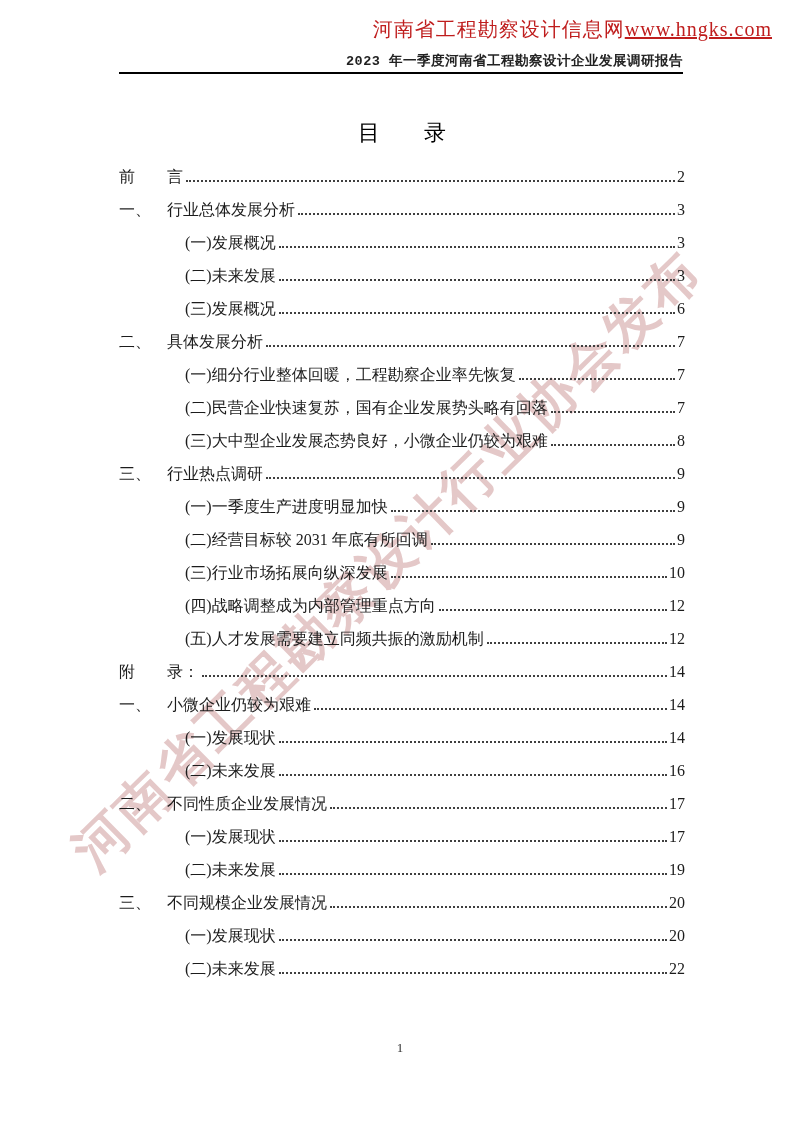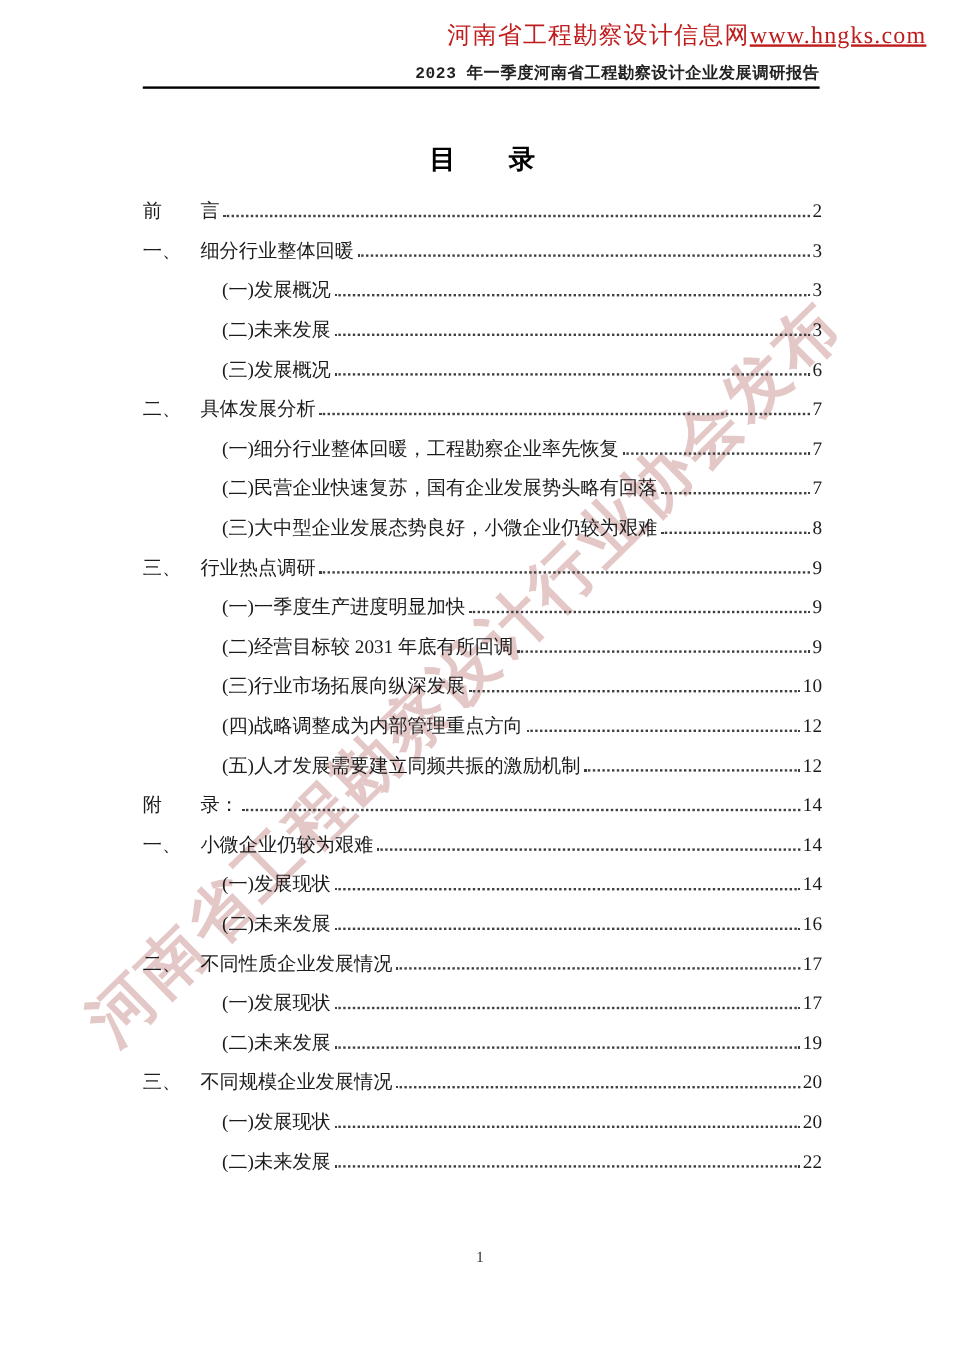--- a/index.html
+++ b/index.html
@@ -35,21 +35,21 @@
     font-size:54px;font-weight:bold;letter-spacing:3px;
     color:rgba(190,125,125,0.42);
     white-space:nowrap;pointer-events:none;z-index:0;
   }
   
   .content{
     position:absolute;left:119px;top:118px;width:566px;z-index:1;
   }
   .toc-title{
     margin:0 0 12px 0;
-    font-size:22px;font-weight:bold;text-align:center;
+    font-size:22px;font-weight:normal;text-align:center;
     line-height:30px;color:#000;white-space:pre;
   }
   .toc-list{margin:0;padding:0;}
   .toc-row{
     display:flex;align-items:baseline;
     height:33px;line-height:33px;
     font-size:16px;color:#1c1c1c;white-space:nowrap;
     cursor:pointer;
   }
   .toc-row .num{flex:none;width:48px;}
@@ -82,21 +82,21 @@
   <h1 class="toc-title">目　　录</h1>
   <div class="toc-list">
       <div class="toc-row lvl0">
     <span class="num">前</span>
     <span class="ttl">言</span>
     <span class="leader"></span>
     <span class="pg">2</span>
   </div>
       <div class="toc-row lvl0">
     <span class="num">一、</span>
-    <span class="ttl">细分行业整体回暖</span>
+    <span class="ttl">行业总体发展分析</span>
     <span class="leader"></span>
     <span class="pg">3</span>
   </div>
       <div class="toc-row lvl1">
 
     <span class="ttl">(一)发展概况</span>
     <span class="leader"></span>
     <span class="pg">3</span>
   </div>
       <div class="toc-row lvl1">

